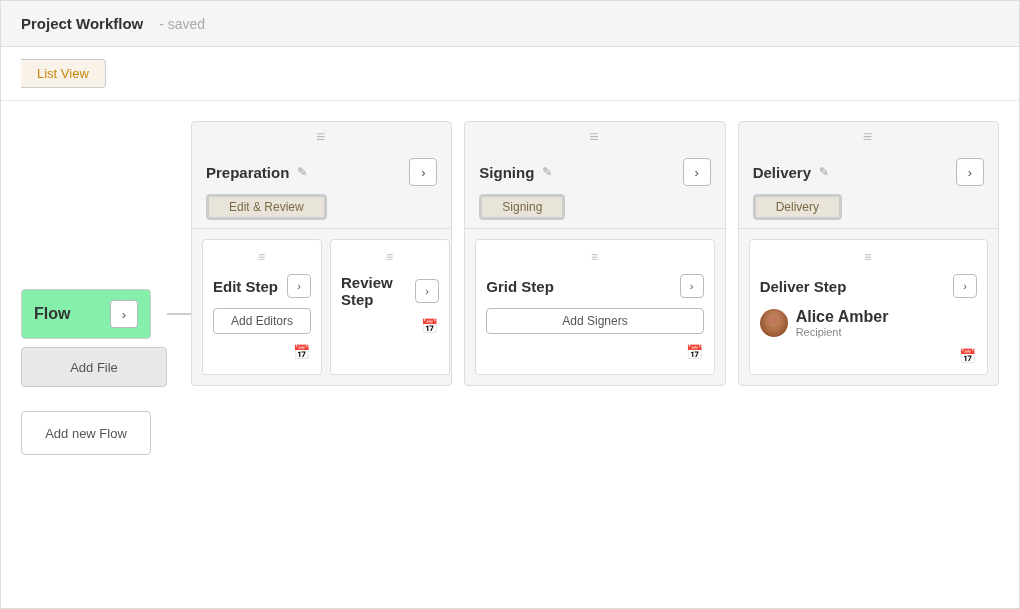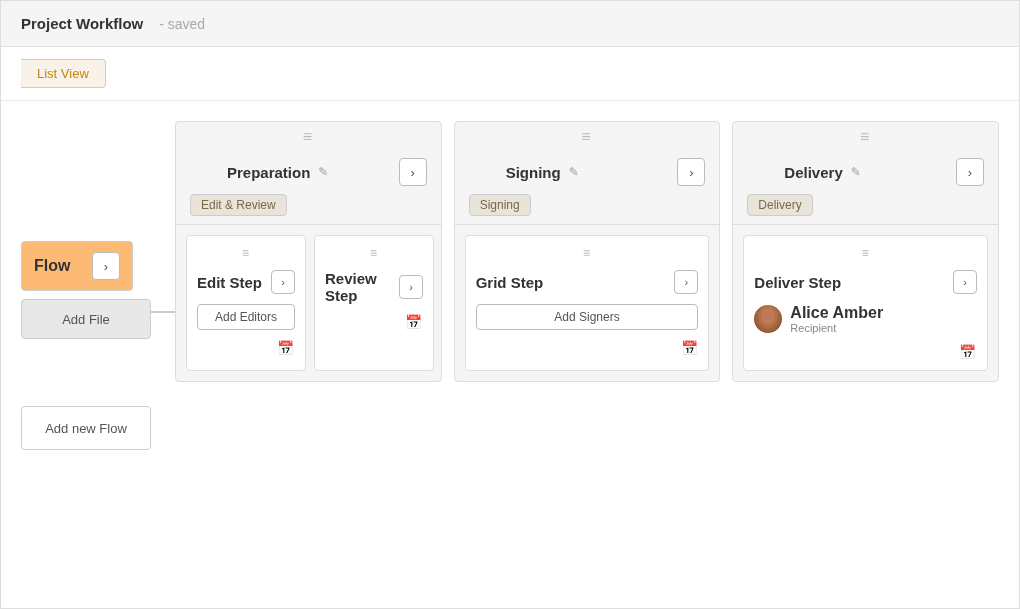--- a/index.html
+++ b/index.html
@@ -81,39 +81,40 @@
     .flow-box {
       display: flex;
       flex-direction: column;
       gap: 8px;
       margin-top: 120px;
       margin-right: 0;
     }
     .flow-card {
       border: 1px solid #ccc;
       border-radius: 4px;
-      background: #fdba74;
+      background: #86efac;
       padding: 10px 12px;
       display: flex;
       align-items: center;
       justify-content: space-between;
-      width: 112px;
-      gap: 8px;
+      width: 130px;
+      gap: 8px;
+      margin-top: 48px;
     }
     .flow-label {
       font-size: 16px;
       font-weight: 600;
       color: #333;
     }
     .add-file-card {
       border: 1px solid #ccc;
       border-radius: 4px;
       background: #e8e8e8;
       padding: 10px 28px;
-      width: 130px;
+      width: 146px;
       text-align: center;
       cursor: pointer;
     }
     .add-file-label {
       font-size: 13px;
       color: #555;
     }
     
     .connector {
       width: 24px;
@@ -151,21 +152,20 @@
     }
     .stage-header-top {
       display: flex;
       align-items: center;
       justify-content: space-between;
     }
     .stage-title-row {
       display: flex;
       align-items: center;
       gap: 8px;
-      margin-left: 37px;
     }
     .stage-title {
       font-size: 15px;
       font-weight: 600;
       color: #333;
     }
     .edit-icon {
       color: #999;
       font-size: 12px;
       cursor: pointer;
@@ -179,25 +179,25 @@
       display: flex;
       align-items: center;
       justify-content: center;
       cursor: pointer;
       font-size: 13px;
       color: #555;
       flex-shrink: 0;
     }
     .stage-badge {
       display: inline-block;
-      padding: 3px 10px;
+      padding: 3px 20px;
       border-radius: 4px;
       font-size: 12px;
       font-weight: 500;
-      border: 1px solid #0ea5e9;
+      border: 3px solid #0ea5e9;
     }
     .badge-edit { background: #e8e4d9; color: #7a6a45; border-color: #ccc; }
     .badge-signing { background: #e8e4d9; color: #7a6a45; border-color: #ccc; }
     .badge-delivery { background: #e8e4d9; color: #7a6a45; border-color: #ccc; }
     .stage-steps {
       display: flex;
       gap: 8px;
       padding: 10px;
       flex: 1;
     }

